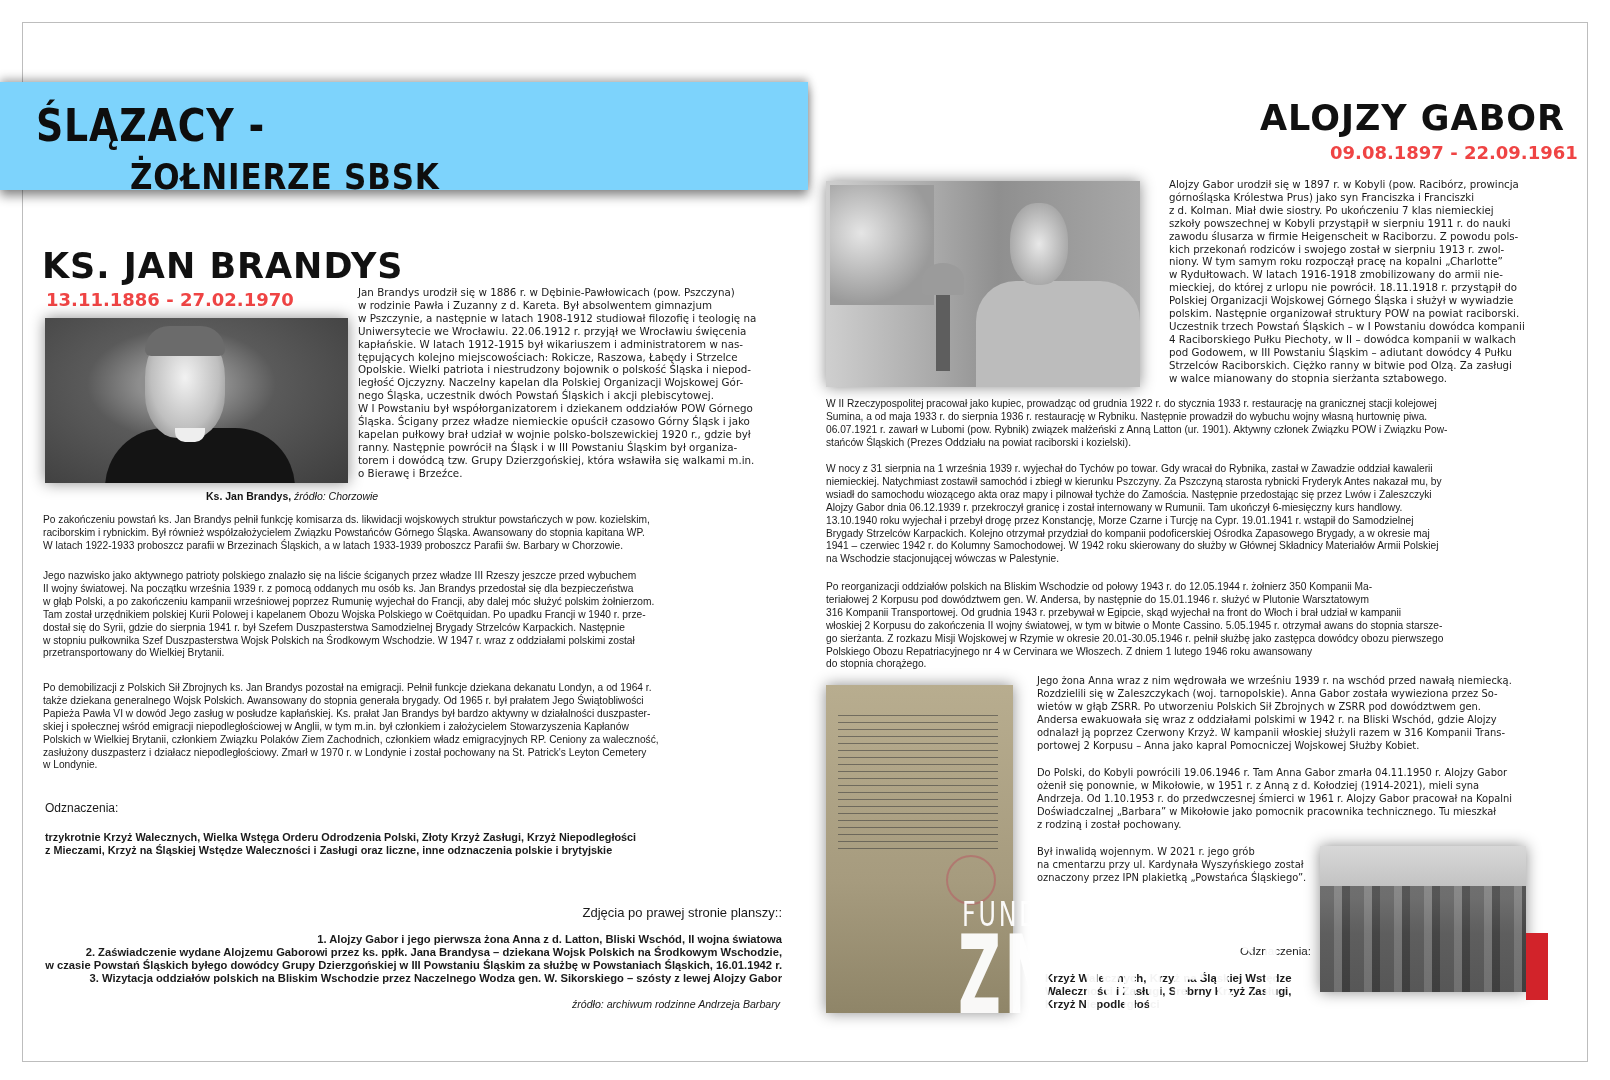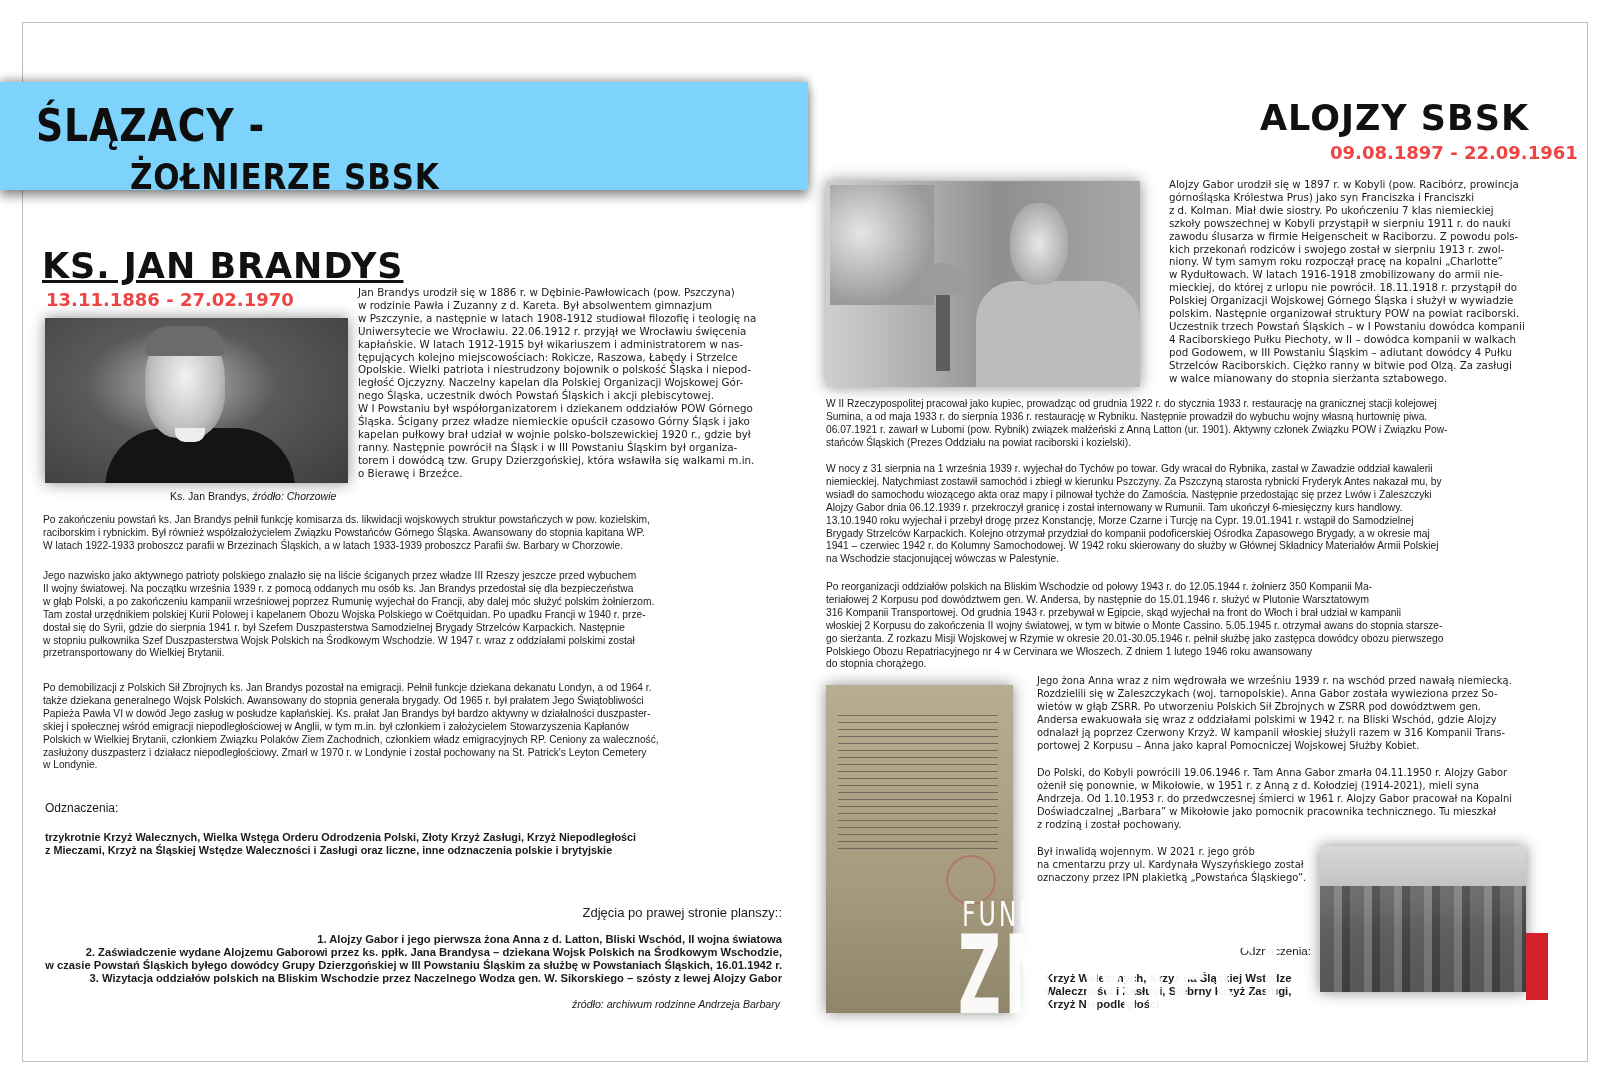--- a/index.html
+++ b/index.html
@@ -18,21 +18,21 @@
   .banner .l1, .banner .l2 {
     position: absolute; font-family: "DejaVu Sans", sans-serif; font-weight: bold; color: #0e0e0e;
     transform: scaleX(0.86); transform-origin: left top; letter-spacing: 1px;
   }
   .banner .l1 { left: 36px; top: 18px; font-size: 44px; }
   .banner .l2 { left: 130px; top: 74px; font-size: 36px; }
 
   .person-name { position: absolute; font-family: "DejaVu Sans", sans-serif; font-weight: bold; color: #111; letter-spacing: 1px; }
   .person-dates { position: absolute; font-family: "DejaVu Sans", sans-serif; font-weight: bold; color: #ef4444; }
 
-  #left-name { left: 42px; top: 246px; font-size: 35px; text-decoration: underline; }
+  #left-name { left: 42px; top: 246px; font-size: 35px; }
   #left-dates { left: 46px; top: 289px; font-size: 18px; text-align: center; }
   #right-name { left: 1260px; top: 98px; font-size: 35px; }
   #right-dates { left: 1330px; top: 142px; font-size: 18px; }
 
   .photo {
     position: absolute; box-shadow: 0 0 14px rgba(0,0,0,0.45);
     overflow: hidden;
   }
   #photo-brandys {
     left: 45px; top: 318px; width: 303px; height: 165px;
@@ -68,21 +68,21 @@
 
   #photo-inspection {
     left: 1320px; top: 846px; width: 206px; height: 146px;
     background: linear-gradient(180deg, #d8d8d8 0%, #bdbdbd 35%, #6e6e6e 60%, #4a4a4a 100%);
   }
   #photo-inspection .crowd { position: absolute; left: 0; top: 40px; width: 206px; height: 106px;
     background: repeating-linear-gradient(90deg, #5a5a5a 0 14px, #7a7a7a 14px 22px, #3b3b3b 22px 30px); opacity: 0.8; }
 
   .caption { position: absolute; font-size: 10.5px; color: #111; }
   #brandys-caption { left: 170px; top: 490px; }
-  #brandys-caption b { font-weight: normal; }
+  #brandys-caption b { font-weight: bold; margin-left: 36px; }
   #brandys-caption i { font-style: italic; }
 
   .text { position: absolute; font-size: 11.6px; line-height: 12.9px; color: #1a1a1a; white-space: pre-line; }
 
   #left-p1 { left: 358px; top: 287px; width: 430px; font-family: "DejaVu Sans", sans-serif; font-size: 11.1px; transform: scaleX(0.93); transform-origin: left top; }
   #left-p2 { left: 43px; top: 513px; width: 830px; transform: scaleX(0.88); transform-origin: left top; }
   #left-p3 { left: 43px; top: 569px; width: 830px; transform: scaleX(0.88); transform-origin: left top; }
   #left-p4 { left: 43px; top: 681px; width: 830px; transform: scaleX(0.88); transform-origin: left top; }
   #left-awards-label { left: 45px; top: 802px; font-size: 12px; }
   #left-awards { left: 45px; top: 831px; width: 780px; font-weight: bold; font-size: 11.8px; transform: scaleX(0.92); transform-origin: left top; }
@@ -165,21 +165,21 @@
 <div id="left-awards" class="text">trzykrotnie Krzyż Walecznych, Wielka Wstęga Orderu Odrodzenia Polski, Złoty Krzyż Zasługi, Krzyż Niepodległości
 z Mieczami, Krzyż na Śląskiej Wstędze Waleczności i Zasługi oraz liczne, inne odznaczenia polskie i brytyjskie</div>
 
 <div id="photos-label" class="text">Zdjęcia po prawej stronie planszy::</div>
 <div id="photos-list" class="text">1. Alojzy Gabor i jego pierwsza żona Anna z d. Latton, Bliski Wschód, II wojna światowa
 2. Zaświadczenie wydane Alojzemu Gaborowi przez ks. ppłk. Jana Brandysa – dziekana Wojsk Polskich na Środkowym Wschodzie,
 w czasie Powstań Śląskich byłego dowódcy Grupy Dzierzgońskiej w III Powstaniu Śląskim za służbę w Powstaniach Śląskich, 16.01.1942 r.
 3. Wizytacja oddziałów polskich na Bliskim Wschodzie przez Naczelnego Wodza gen. W. Sikorskiego – szósty z lewej Alojzy Gabor</div>
 <div id="photos-source" class="text">źródło: archiwum rodzinne Andrzeja Barbary</div>
 
-<div id="right-name" class="person-name">ALOJZY SBSK</div>
+<div id="right-name" class="person-name">ALOJZY GABOR</div>
 <div id="right-dates" class="person-dates">09.08.1897 - 22.09.1961</div>
 
 <div id="photo-gabor" class="photo">
   <div class="women"></div>
   <div class="lamp"></div>
   <div class="lamp-top"></div>
   <div class="man-body"></div>
   <div class="man-head"></div>
 </div>
 

